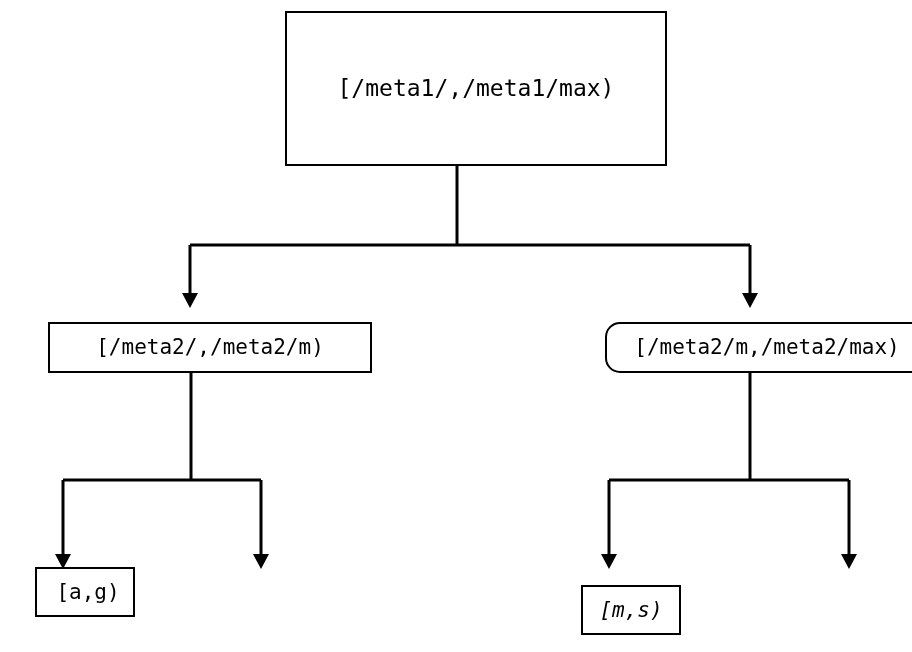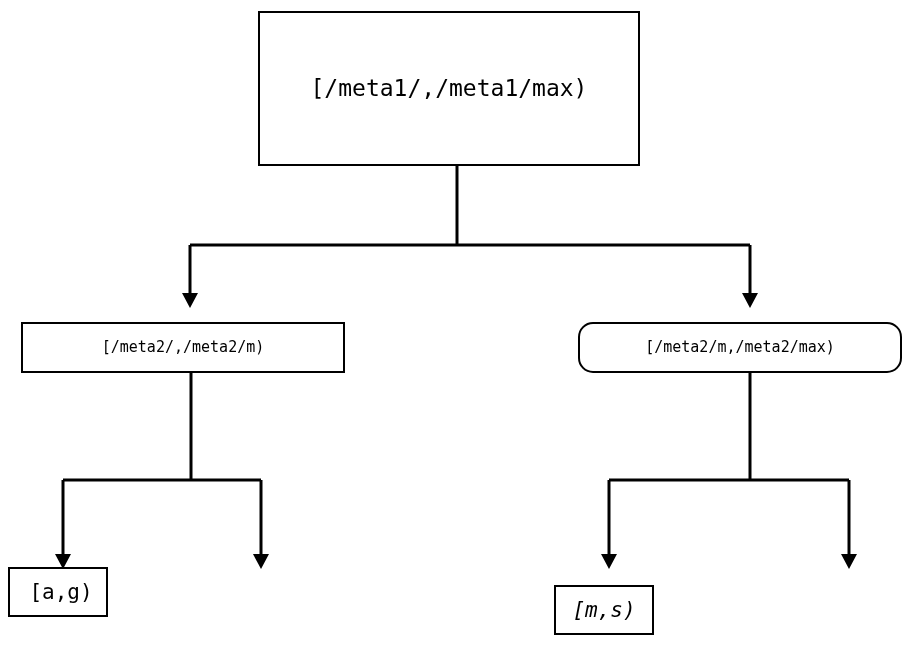--- a/index.html
+++ b/index.html
@@ -27,20 +27,21 @@
   }
   .node-box {
     position: absolute;
     box-sizing: border-box;
     background: #ffffff;
     border: 2px solid #000000;
     display: flex;
     align-items: center;
     justify-content: center;
     z-index: 2;
+    margin-left: 27px;
   }
   .node-label {
     font-family: "DejaVu Sans Mono", "Liberation Mono", monospace;
     color: #000000;
     white-space: pre;
     line-height: 1;
   }
   
   #node-root {
     left: 258px;
@@ -57,21 +58,21 @@
     height: 51px;
   }
   #node-mid-right {
     left: 578px;
     top: 322px;
     width: 324px;
     height: 51px;
     border-radius: 15px;
   }
   #node-mid-left .node-label,
-  #node-mid-right .node-label { font-size: 15px; }
+  #node-mid-right .node-label { font-size: 21px; }
   
   #node-leaf-ag {
     left: 8px;
     top: 567px;
     width: 100px;
     height: 50px;
     padding-left: 6px;
   }
   #node-leaf-gm {
     left: 207px;

